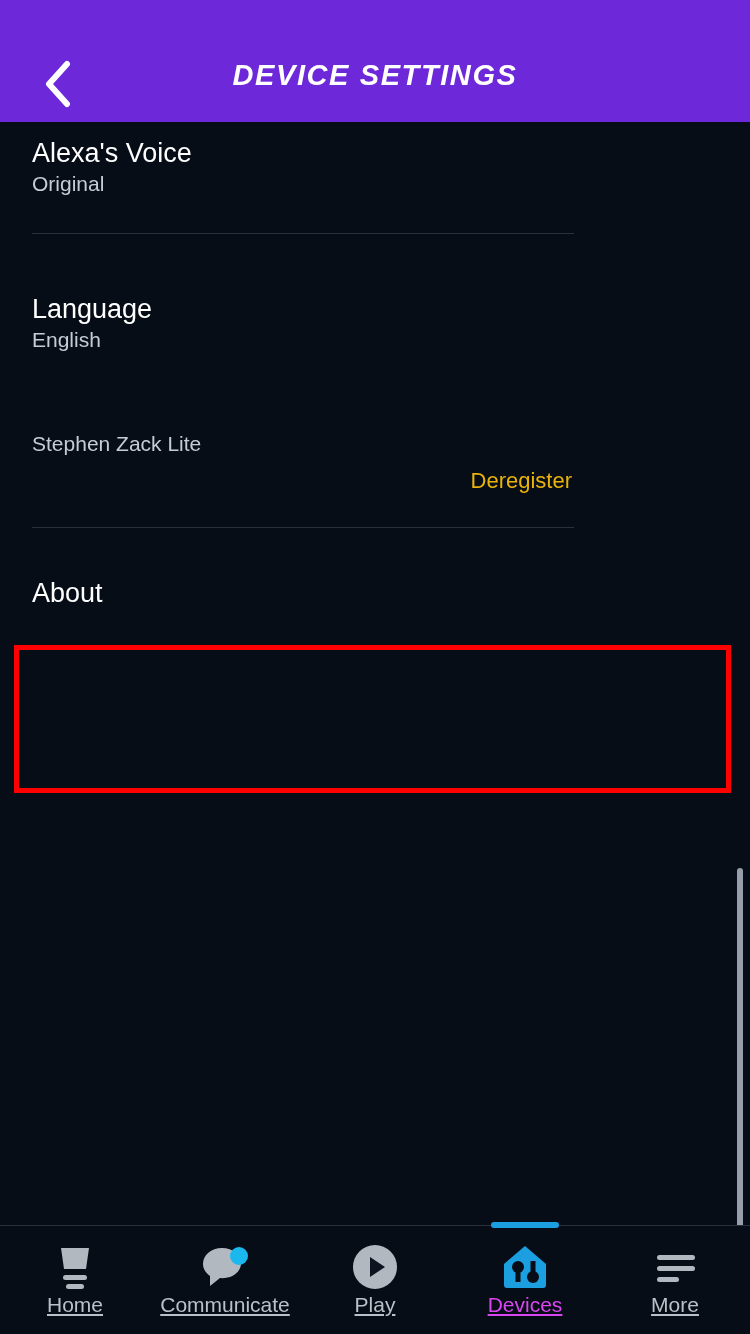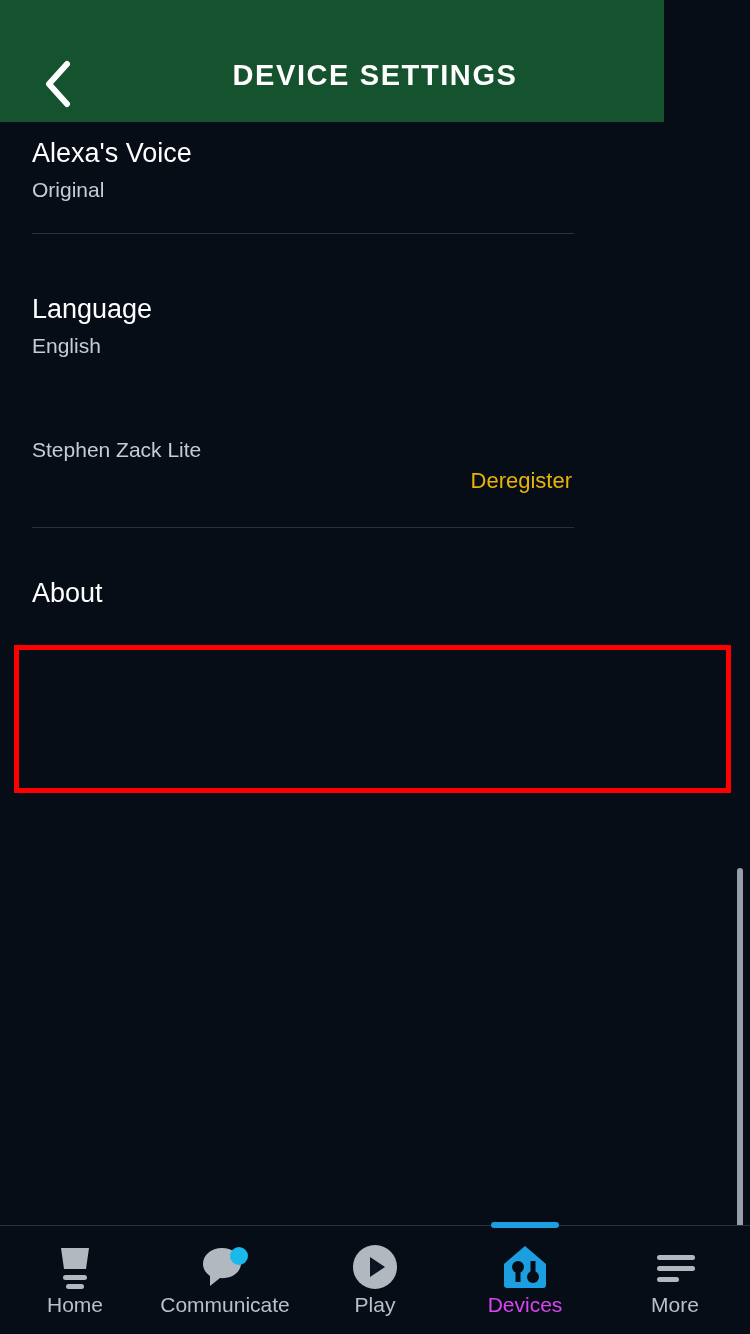--- a/index.html
+++ b/index.html
@@ -12,23 +12,24 @@
   #screen {
     position:relative;
     width:750px; height:1334px;
     background:#060d17;
     overflow:hidden;
   }
 
   
   #header {
     position:absolute; top:0; left:0;
-    width:664px; height:122px;
-    background:#14532d;
+    width:750px; height:122px;
+    background:#6d28d9;
     z-index:30;
+    font-style:italic;
   }
   #back-btn {
     position:absolute; left:26px; top:52px;
     width:64px; height:64px;
     display:flex; align-items:center; justify-content:center;
     cursor:pointer;
   }
   #back-btn svg { display:block; }
   #page-title {
     position:absolute; left:0; top:0;
@@ -75,21 +76,20 @@
     font-size:27px;
     font-weight:400;
     line-height:34px;
     white-space:nowrap;
   }
   .row-sub {
     color:#c6ccd4;
     font-size:21px;
     font-weight:400;
     line-height:28px;
-    margin-top:6px;
     white-space:nowrap;
   }
   .row-action {
     color:#eab308;
     font-size:22px;
     line-height:30px;
     margin-top:36px;
     white-space:nowrap;
     cursor:pointer;
   }
@@ -159,20 +159,21 @@
   .tab-icon {
     height:50px;
     display:flex; align-items:center; justify-content:center;
     position:relative;
   }
   .tab-label {
     margin-top:0;
     font-size:21px;
     color:#b9c0c8;
     line-height:26px;
+    text-decoration:underline;
   }
   .tab.active .tab-label { color:#d946ef; }
 </style>
 </head>
 <body>
 
 <div id="screen">
 
   <div id="list-area">
     <div id="list-inner">

